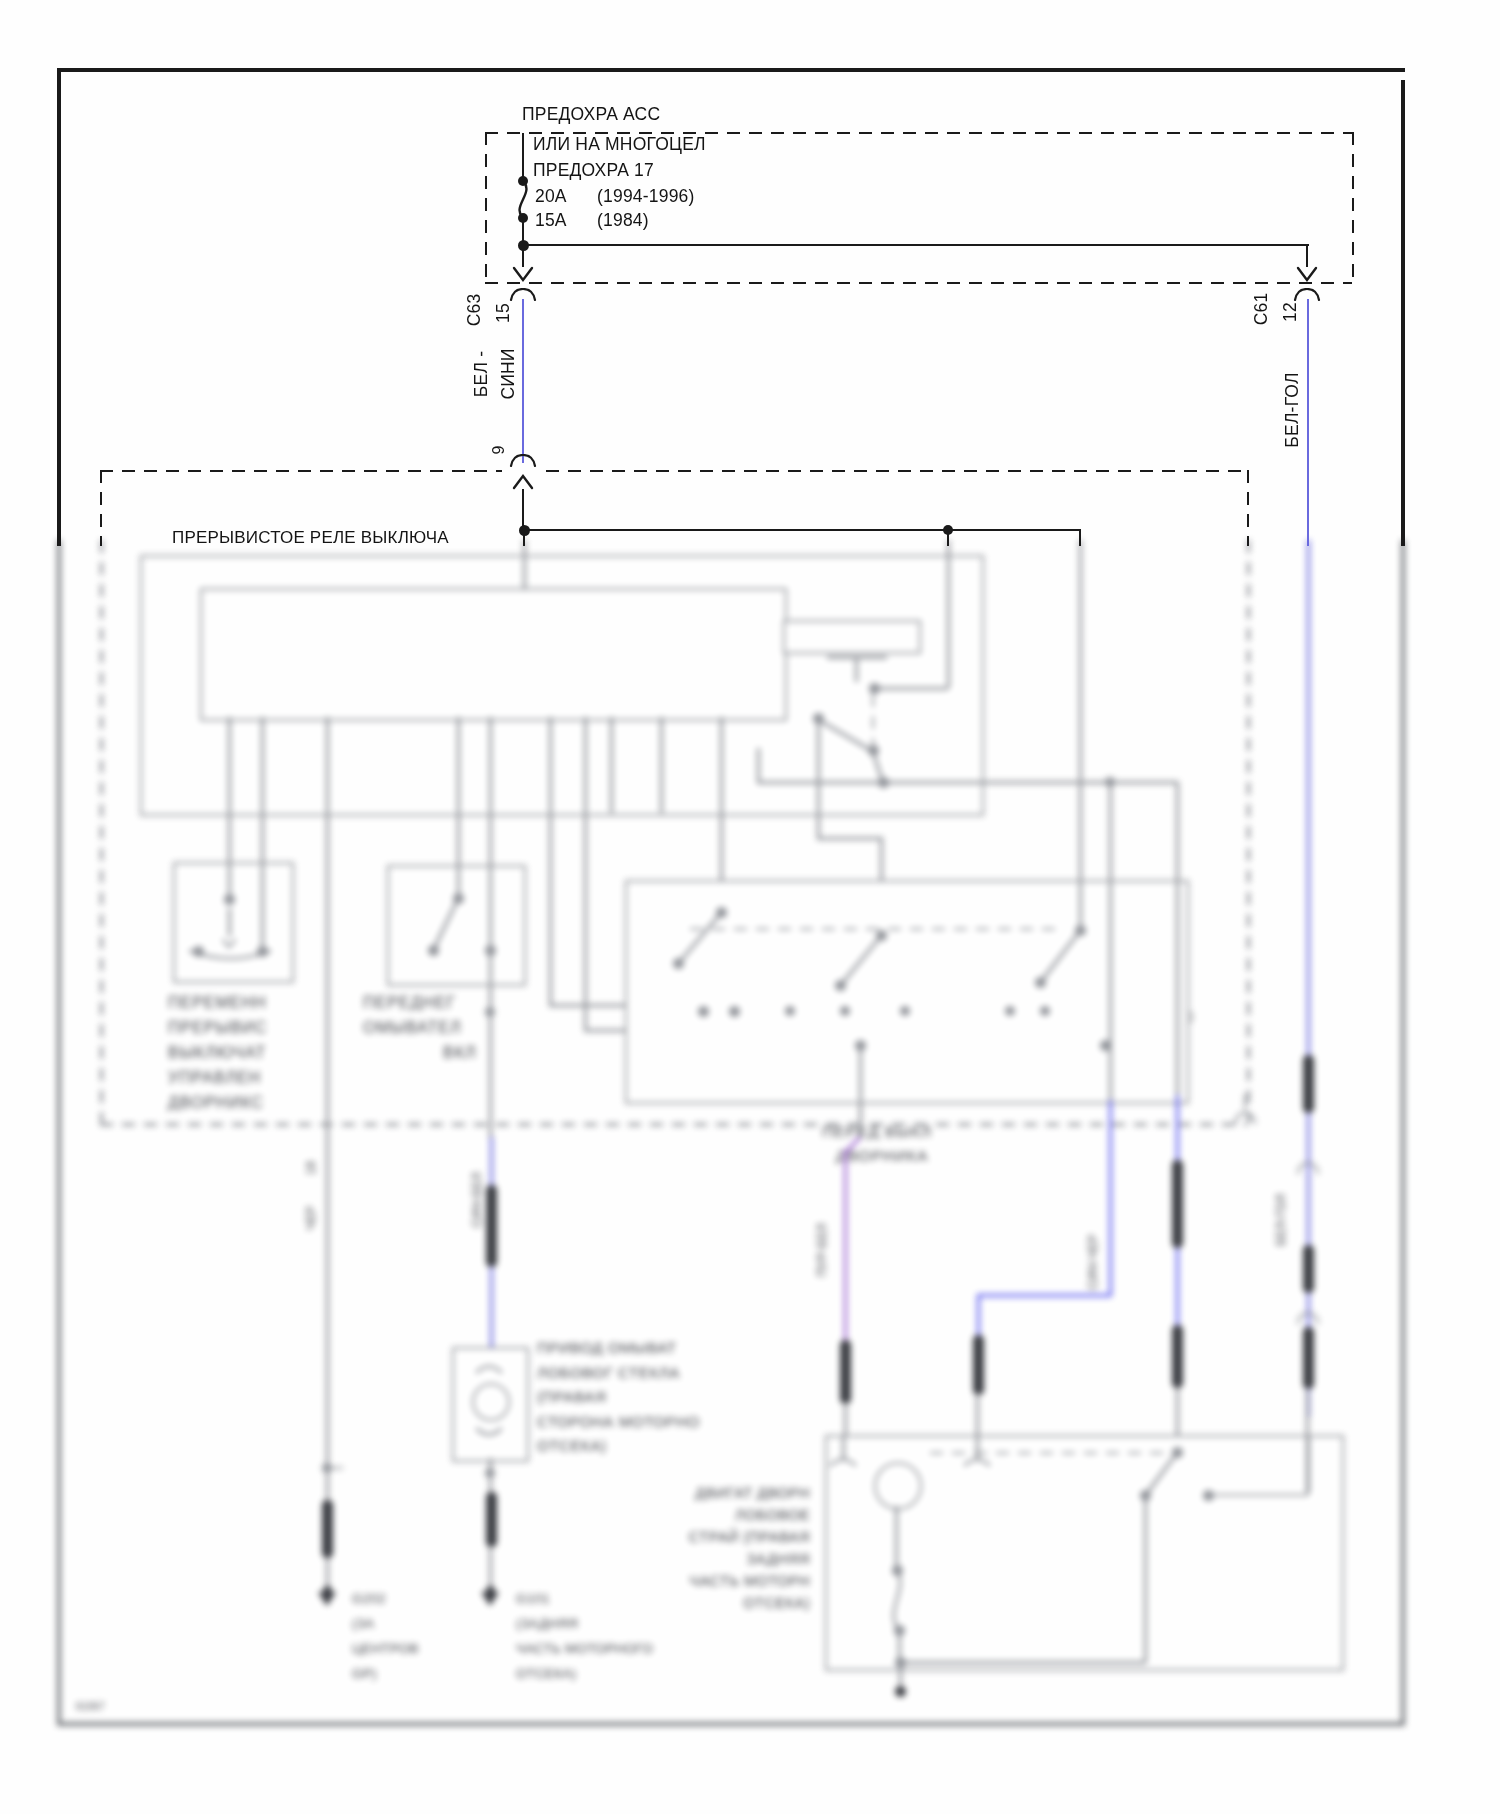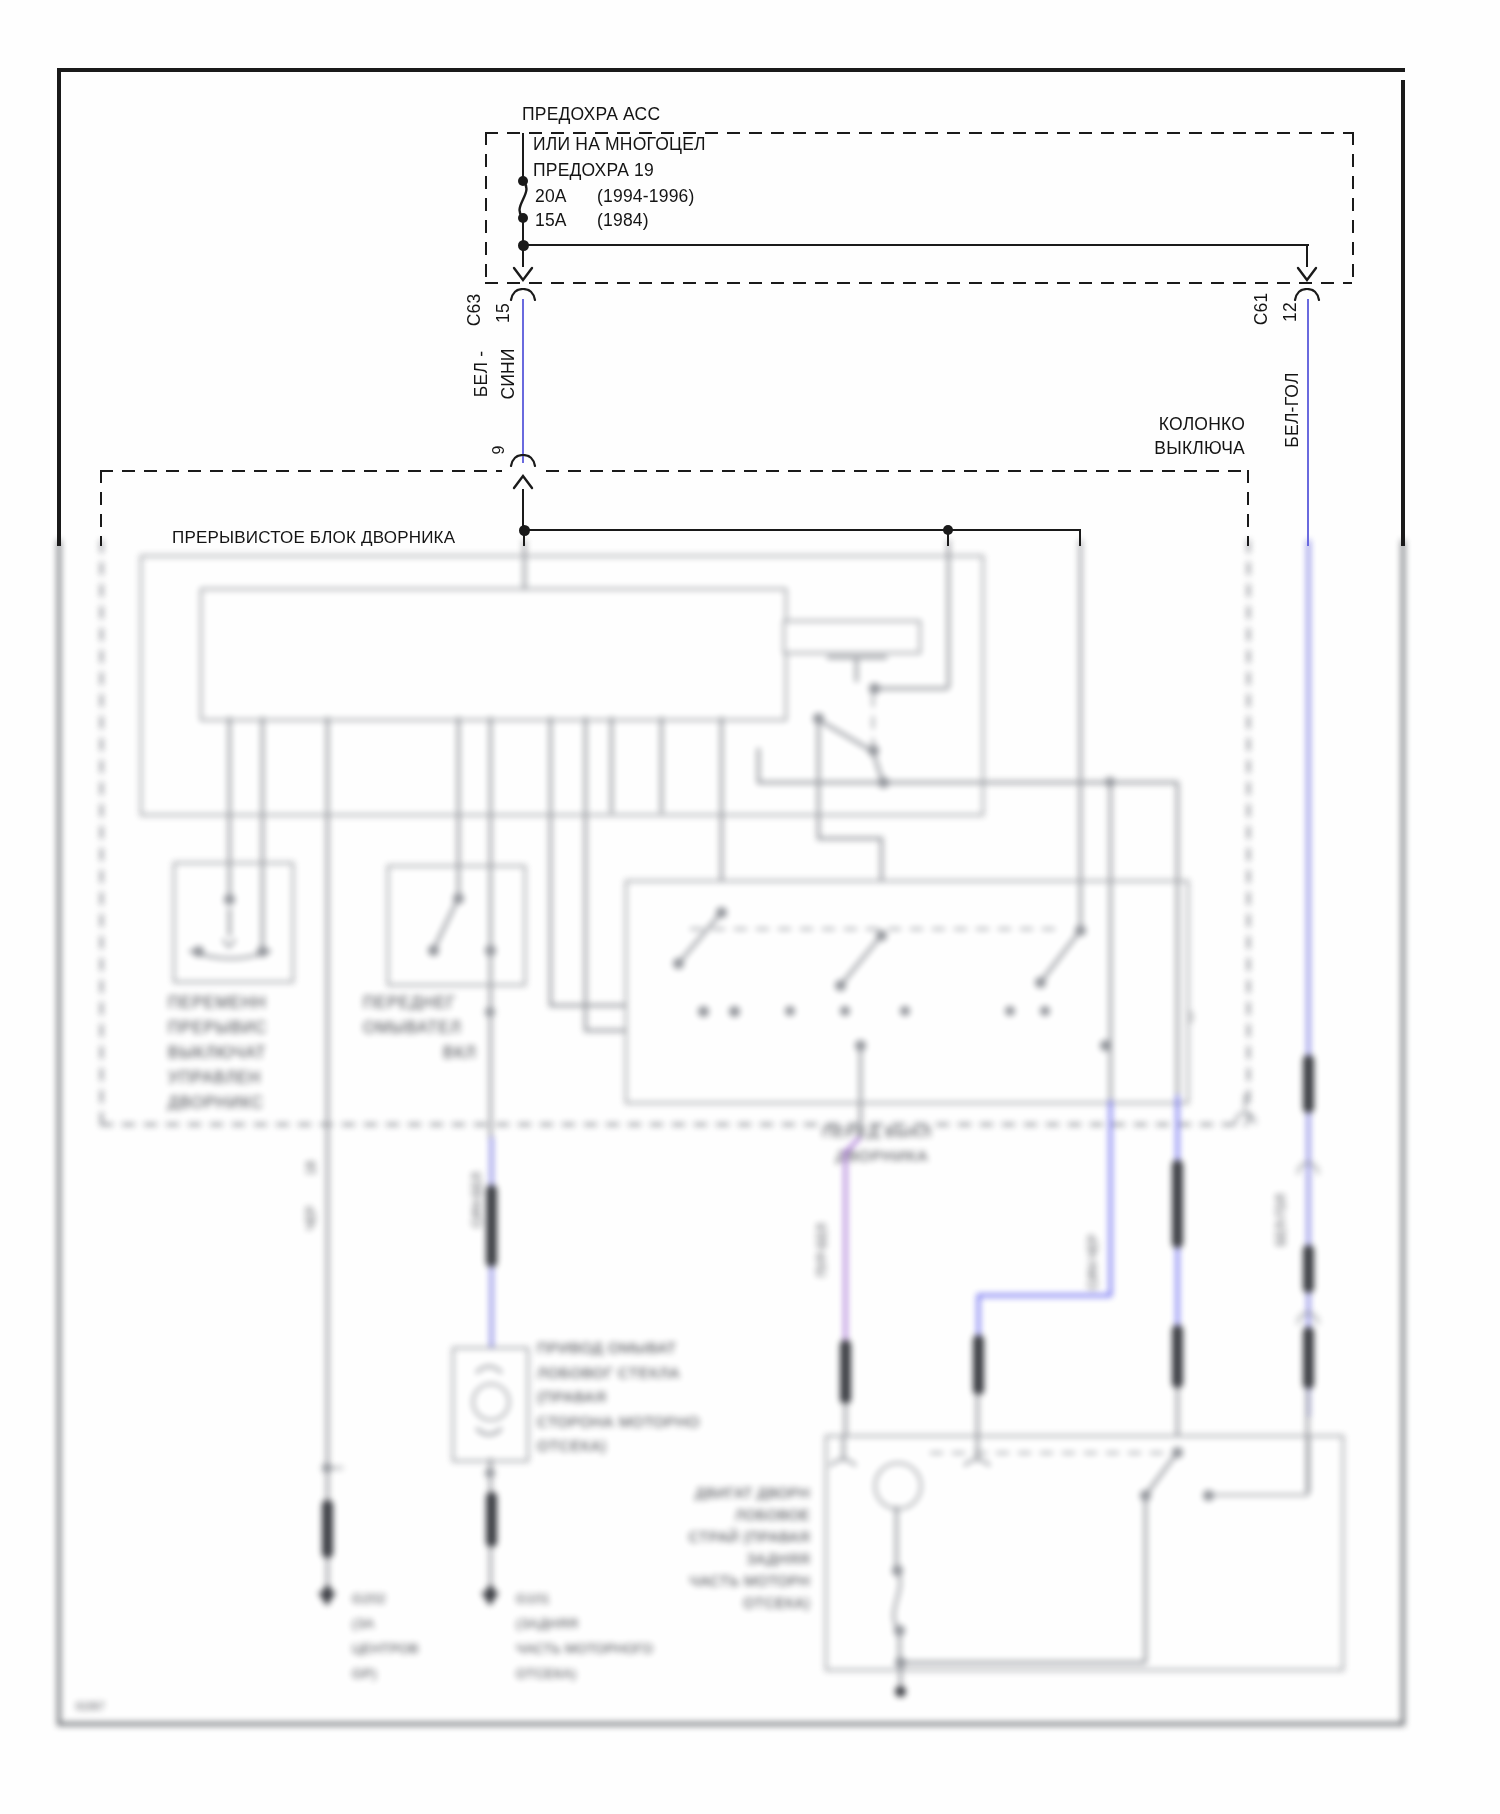--- a/index.html
+++ b/index.html
@@ -266,41 +266,37 @@
       <div class="dot el" style="left: 1139.5px; top: 1489.5px; width: 11px; height: 11px; background: rgb(141, 144, 150); border-radius: 50%;"></div>
       <div class="dot el" style="left: 1202.5px; top: 1489.5px; width: 11px; height: 11px; background: rgb(141, 144, 150); border-radius: 50%;"></div>
     </div>
 
   <div class="ly" id="sharp-layer">
 
     <div class="t" style="left:522px;top:103px;">ПРЕДОХРА АСС</div>
 
 
     <div class="t" style="left:533px;top:133px;text-align:center;">ИЛИ НА МНОГОЦЕЛ</div>
-    <div class="t" style="left:533px;top:159px;">ПРЕДОХРА 19</div>
+    <div class="t" style="left:533px;top:159px;">ПРЕДОХРА 17</div>
     <div class="t" style="left:535px;top:185px;">20A</div>
     <div class="t" style="left:597px;top:185px;">(1994-1996)</div>
     <div class="t" style="left:535px;top:209px;">15A</div>
     <div class="t" style="left:597px;top:209px;">(1984)</div>
 
     <div class="t v" style="left:474px;top:310px;">C63</div>
     <div class="t v" style="left:503px;top:313px;">15</div>
     <div class="t v" style="left:481px;top:374px;">БЕЛ -</div>
     <div class="t v" style="left:508px;top:374px;">СИНИ</div>
     <div class="t v" style="left:1261px;top:309px;">C61</div>
     <div class="t v" style="left:1290px;top:312px;">12</div>
     <div class="t v" style="left:1292px;top:410px;">БЕЛ-ГОЛ</div>
     <div class="t v" style="left:499px;top:450px;font-size:16px;">9</div>
 
-    <div class="t rt" style="left:1000px;top:412px;width:245px;line-height:24px;">
-      <div>КОЛОНКО</div>
-      <div>ВЫКЛЮЧА</div>
-    </div>
-
-    <div class="t" style="left:172px;top:527px;font-size:17px;">ПРЕРЫВИСТОЕ БЛОК ДВОРНИКА</div>
+
+    <div class="t" style="left:172px;top:527px;font-size:17px;">ПРЕРЫВИСТОЕ РЕЛЕ ВЫКЛЮЧА</div>
   <div class="el" style="left: 57px; top: 68px; width: 1348px; height: 4px; background: rgb(26, 26, 26);"></div>
       <div class="el" style="left: 57px; top: 68px; width: 4px; height: 478px; background: rgb(26, 26, 26);"></div>
       <div class="el" style="left: 1401px; top: 80px; width: 4px; height: 466px; background: rgb(26, 26, 26);"></div>
       <div class="el" style="left: 485px; top: 132px; width: 867px; height: 2.4px; background: repeating-linear-gradient(90deg, rgb(26, 26, 26) 0px, rgb(26, 26, 26) 13px, transparent 13px, transparent 22px);"></div>
       <div class="el" style="left: 485px; top: 282px; width: 867px; height: 2.4px; background: repeating-linear-gradient(90deg, rgb(26, 26, 26) 0px, rgb(26, 26, 26) 13px, transparent 13px, transparent 22px);"></div>
       <div class="el" style="left: 485px; top: 132px; width: 2.4px; height: 152px; background: repeating-linear-gradient(rgb(26, 26, 26) 0px, rgb(26, 26, 26) 13px, transparent 13px, transparent 22px);"></div>
       <div class="el" style="left: 1352px; top: 132px; width: 2.4px; height: 152px; background: repeating-linear-gradient(rgb(26, 26, 26) 0px, rgb(26, 26, 26) 13px, transparent 13px, transparent 22px);"></div>
       <div class="el" style="left: 522px; top: 133px; width: 2.4px; height: 47px; background: rgb(26, 26, 26);"></div>
       <div class="dot el" style="left: 518px; top: 176px; width: 10px; height: 10px; background: rgb(26, 26, 26); border-radius: 50%;"></div>
       <div class="el" style="left: 505px; top: 181px; width: 36px; height: 37px;"><svg width="36" height="37" viewBox="0 0 36 37">

